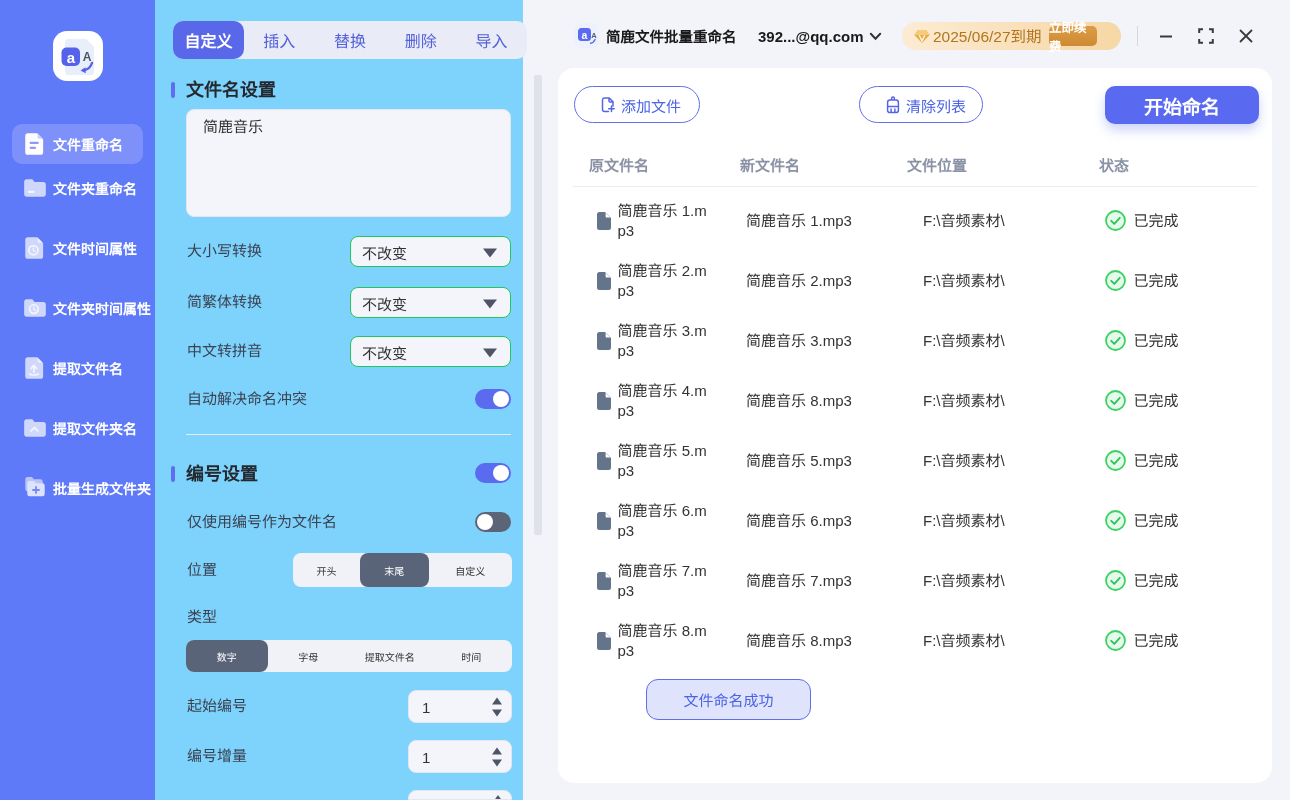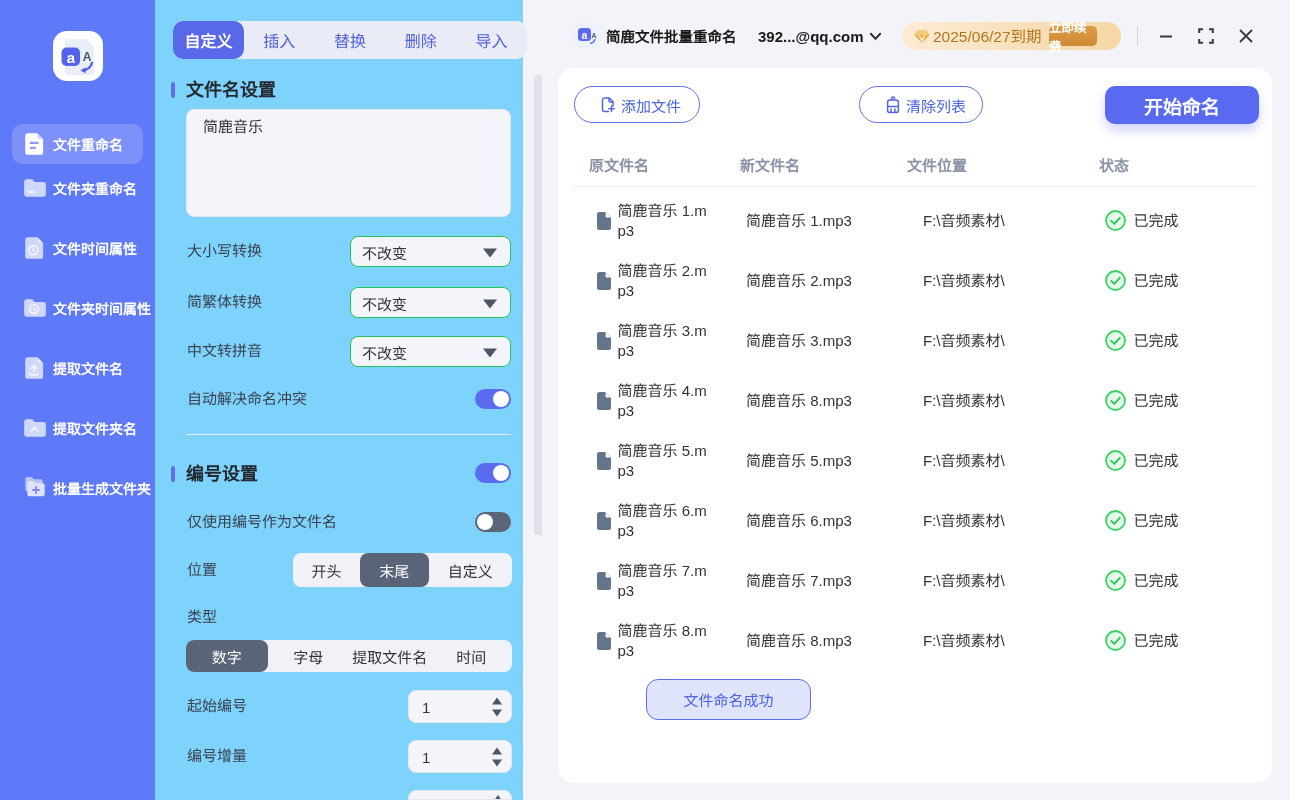--- a/index.html
+++ b/index.html
@@ -30,21 +30,21 @@
   .select .sv { position:absolute; left:11px; top:50%; transform:translateY(-50%); font-size:15px; color:#333; }
   .select .caret { position:absolute; right:13px; top:50%; transform:translateY(-38%); width:0; height:0; border-left:7px solid transparent; border-right:7px solid transparent; border-top:9px solid #4D5566; }
   .tgl { left:320px; width:36px; height:20px; border-radius:10px; }
   .tgl.onb { background:#5B6BF0; }
   .tgl.offb { background:#5C6477; }
   .tgl .knob { position:absolute; top:2px; width:16px; height:16px; border-radius:50%; background:#fff; }
   .tgl.onb .knob { right:2px; }
   .tgl.offb .knob { left:2px; }
   #divider { left:31px; top:434px; width:325px; height:1px; background:#E9EAF0; }
   .seg { background:#F1F2F7; border-radius:8px; display:flex; }
-  .seg .sgi { flex:1; display:flex; align-items:center; justify-content:center; font-size:15px; color:#333; }
+  .seg .sgi { flex:1; display:flex; align-items:center; justify-content:center; font-size:10px; color:#333; }
   .seg .sgi.on { background:#5A6478; color:#fff; border-radius:8px; }
   .numin { left:253px; width:104px; height:33px; background:#F4F5FA; border:1px solid #E4E6EF; border-radius:8px; }
   .numin .nv { position:absolute; left:13px; top:50%; transform:translateY(-50%); font-size:15px; color:#333; }
   .numin .spin { position:absolute; right:9px; top:50%; transform:translateY(-50%); width:10px; height:19px; }
   .numin .up { position:absolute; left:0; top:0; width:0; height:0; border-left:5px solid transparent; border-right:5px solid transparent; border-bottom:7px solid #4D5566; }
   .numin .dn { position:absolute; left:0; bottom:0; width:0; height:0; border-left:5px solid transparent; border-right:5px solid transparent; border-top:7px solid #4D5566; }
   #midscroll { left:379px; top:75px; width:8px; height:460px; background:#E0E2E9; border-radius:2px; }
 
   
   #right { left:545px; top:0; width:745px; height:800px; }

